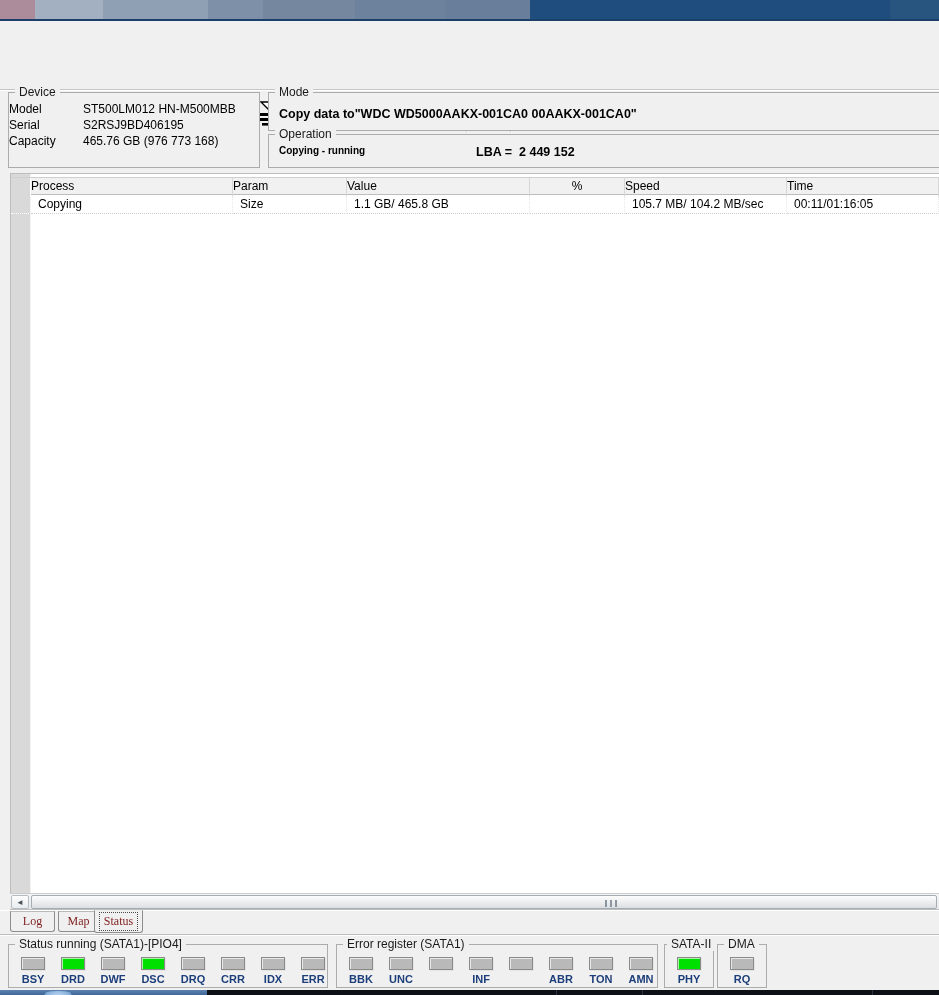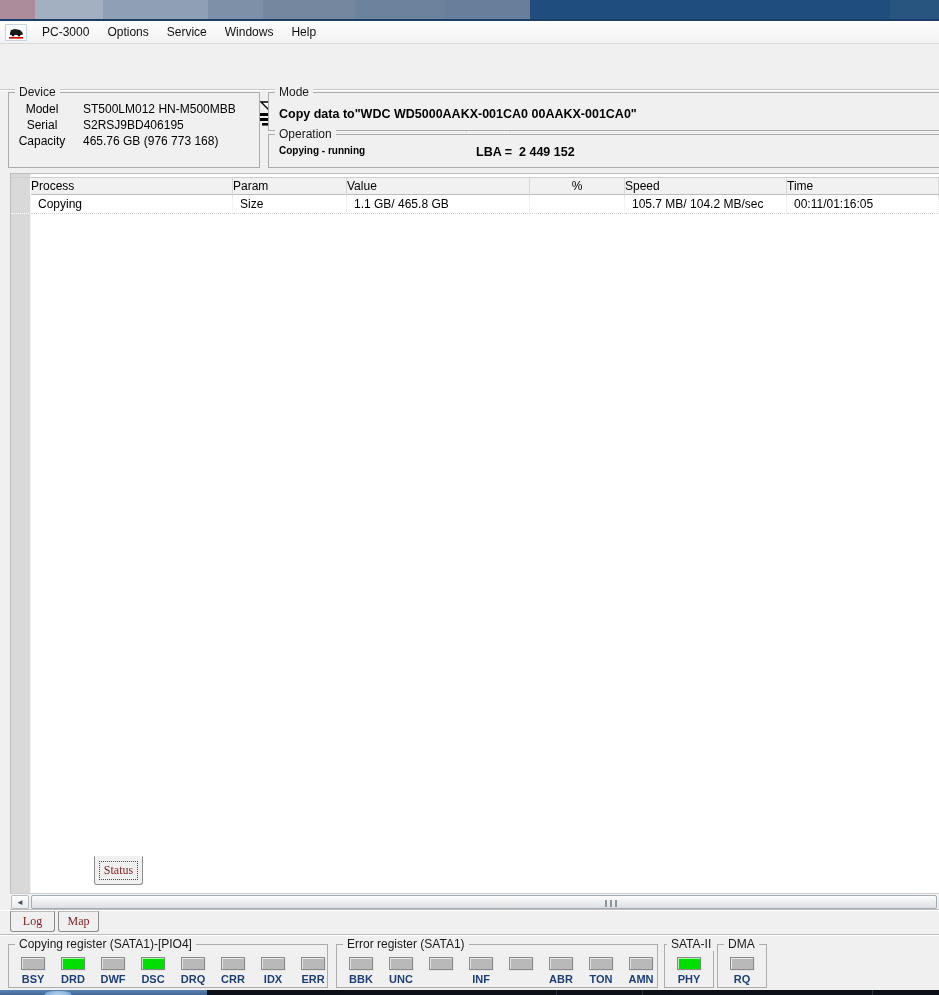--- a/index.html
+++ b/index.html
@@ -35,21 +35,21 @@
   .pause-btn { border:1px solid #c3cbd3; background:linear-gradient(#fefefe,#eef1f3); box-shadow:inset 0 0 0 1px #ffffff; top:50px; height:36px; }
   .icon-svg { display:block; }
 
   
   .gbox { position:absolute; border:1px solid #acacac; background:#f0f0f0; }
   .gbox .glabel { position:absolute; top:-8px; left:6px; background:#f0f0f0; padding:0 4px;
     font-size:12px; color:#1a1a1a; line-height:14px; white-space:nowrap; }
 
   .dev-rows { position:absolute; left:0; top:8px; width:100%; font-size:12px; color:#000; }
   .dev-row { display:flex; height:16px; line-height:16px; }
-  .dev-row .k { width:66px; text-align:center; }
+  .dev-row .k { width:66px; text-align:left; }
   .dev-row .v { margin-left:8px; white-space:nowrap; }
 
   .mode-text { position:absolute; left:10px; top:14px; font-size:12.5px; font-weight:bold; color:#000; white-space:nowrap; }
   .op-text   { position:absolute; left:10px; top:10px; font-size:10px; font-weight:bold; color:#000; white-space:nowrap; }
   .lba-label { position:absolute; left:207px; top:10px; font-size:12.5px; font-weight:bold; }
   .lba-value { position:absolute; left:250px; top:10px; font-size:12.5px; font-weight:bold; }
 
   
   .grid { position:absolute; left:10px; top:173px; width:929px; height:720px; background:#ffffff;
     border-left:1px solid #bdbdbd; border-top:1px solid #bdbdbd; }
@@ -76,21 +76,21 @@
   .hs-thumb { position:absolute; left:21px; top:1px; width:906px; height:14px;
     background:linear-gradient(#fdfdfd,#dcdfe2); border:1px solid #a4adb6; border-radius:2px; }
   .hs-grip { position:absolute; left:573px; top:4px; width:12px; height:7px;
     background:repeating-linear-gradient(90deg,#8b959f 0 2px,transparent 2px 5px); }
 
   
   .tabline-top { position:absolute; left:0; top:910px; width:939px; height:1px; background:#ffffff; }
   .tab { position:absolute; top:911px; height:21px; background:#f0f0f0;
     border:1px solid #8d8d8d; border-top:1px solid #b9b9b9; border-radius:0 0 3px 3px;
     font-size:12px; color:#7f1d1d; display:flex; align-items:center; justify-content:center;font-family:Liberation Serif, serif; }
-  .tab.selected { top:856px; height:29px; border-top:1px solid #f0f0f0; z-index:2; }
+  .tab.selected { top:910px; height:23px; border-top:1px solid #f0f0f0; z-index:2; }
   .tab.selected .focus { outline:1px dotted #4a4a4a; padding:1px 4px; }
   .tabs-sep { position:absolute; left:0; top:934px; width:939px; height:2px;
     border-top:1px solid #bdbdbd; border-bottom:1px solid #ffffff; }
 
   
   .statusbar { position:absolute; left:0; top:937px; width:939px; height:53px; background:#f0f0f0; }
   .ledbox { position:absolute; top:7px; height:44px; }
   .led-col { position:absolute; top:12px; width:40px; display:flex; flex-direction:column; align-items:center; }
   .led { width:24px; height:13px; background:#b9b9b9; border:1px solid #8a8a8a;
     box-shadow:inset 1px 1px 0 rgba(255,255,255,.65), 1px 1px 0 #e4e4e4; }
@@ -115,35 +115,20 @@
     <div class="blk" style="width:68px;background:#a2b0c2"></div>
     <div class="blk" style="width:105px;background:#90a0b4"></div>
     <div class="blk" style="width:55px;background:#7e90a8"></div>
     <div class="blk" style="width:92px;background:#74879f"></div>
     <div class="blk" style="width:90px;background:#6d829c"></div>
     <div class="blk" style="width:85px;background:#687e9a"></div>
     <div class="blk" style="width:360px;background:#1f4d7e"></div>
     <div class="blk" style="width:49px;background:#27557f"></div>
   </div>
 
-  <div class="menubar">
-    <div class="appicon">
-      <svg class="icon-svg" width="16" height="13" viewBox="0 0 16 13">
-        <path d="M2 7 L3 4 L7 3 L12 4 L14 6 L15 8 L14 9 L2 9 Z" fill="#1b1b1b"></path>
-        <circle cx="5" cy="9" r="1.4" fill="#000"></circle>
-          <circle cx="11" cy="9" r="1.4" fill="#000"></circle>
-        <rect x="1" y="11" width="14" height="1.6" fill="#d40000"></rect>
-      </svg>
-    </div>
-    <div class="menu-item">PC-3000</div>
-    <div class="menu-item">Options</div>
-    <div class="menu-item">Service</div>
-    <div class="menu-item">Windows</div>
-    <div class="menu-item">Help</div>
-  </div>
 
   <div class="toolbar">
     <div class="tb-grip"></div>
 
     <div class="sata-btn">
       <svg class="icon-svg" width="30" height="13" viewBox="0 0 30 13">
         <rect x="1" y="7" width="28" height="2.6" fill="#000"></rect>
         <polygon points="5,5 9,8 5,11" fill="#000"></polygon>
         <polygon points="25,5 21,8 25,11" fill="#000"></polygon>
         <rect x="14" y="1" width="2" height="7" fill="#000"></rect>
@@ -346,21 +331,21 @@
     <span>Map</span>
   </div>
   <div class="tab selected" style="left:94px; width:49px;">
     <span class="focus">Status</span>
   </div>
   <div class="tabs-sep"></div>
 
   <div class="statusbar">
 
     <div class="gbox ledbox" style="left:8px; width:320px;">
-      <div class="glabel">Copying register (SATA1)-[PIO4]</div>
+      <div class="glabel">Status running (SATA1)-[PIO4]</div>
       <div class="led-col" style="left:4px">
           <div class="led"></div>
           <div class="led-lbl">BSY</div>
         </div>
       <div class="led-col" style="left:44px">
           <div class="led on"></div>
           <div class="led-lbl">DRD</div>
         </div>
       <div class="led-col" style="left:84px">
           <div class="led"></div>

